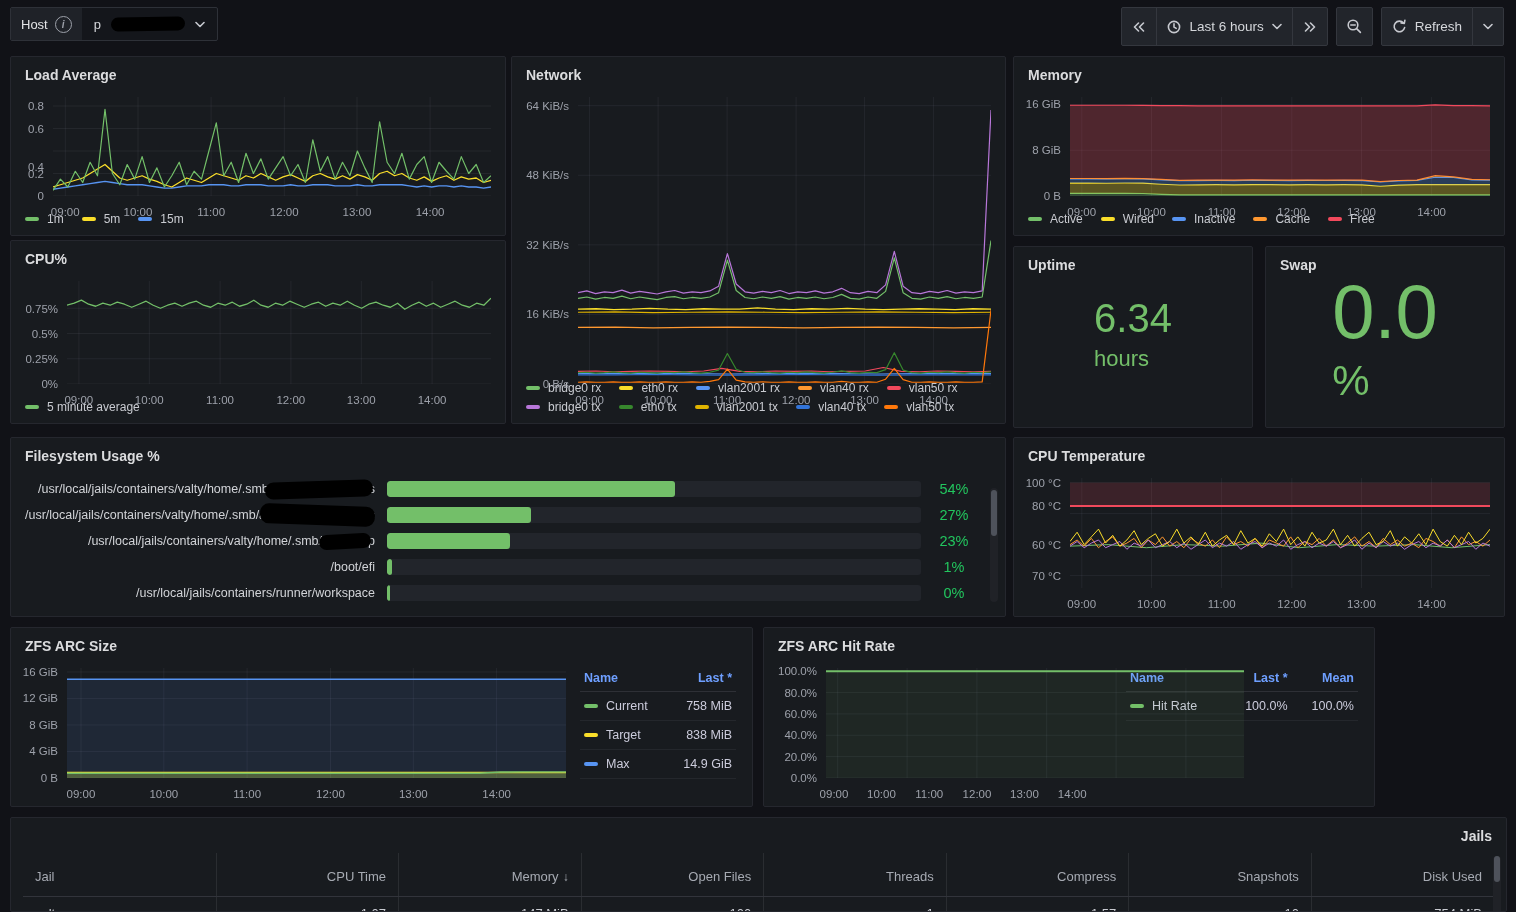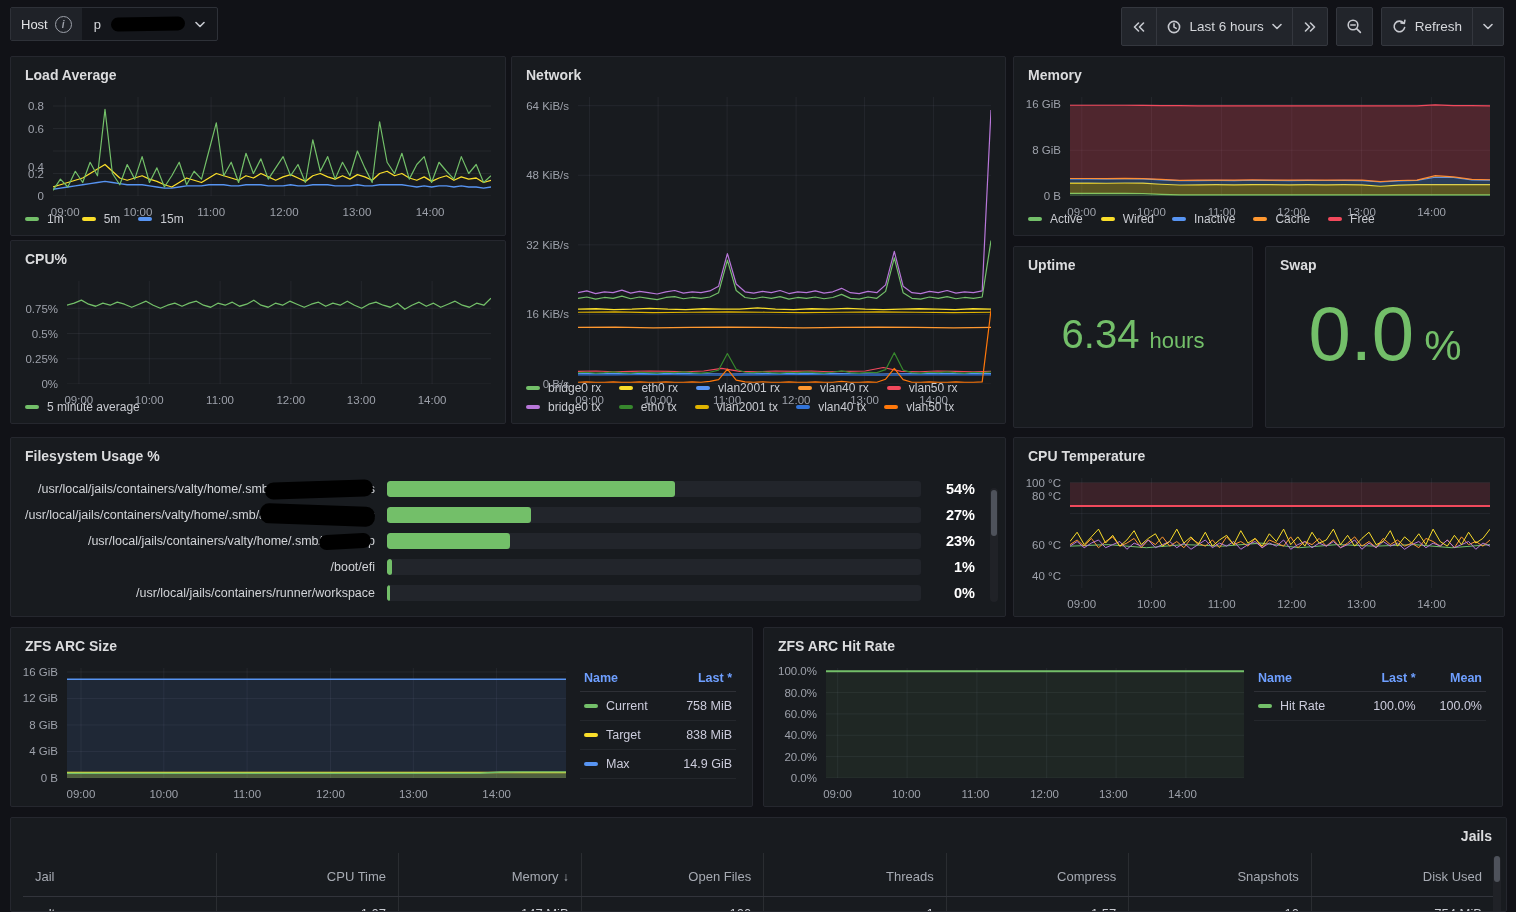--- a/index.html
+++ b/index.html
@@ -47,38 +47,38 @@
   .sidelegend{grid-row:1/3;grid-column:3;padding:0 2px 0 14px;font-size:12.5px;}
   .sidelegend table{border-collapse:collapse;width:100%;}
   .sidelegend th{color:#6E9FFF;font-weight:600;text-align:left;padding:3px 4px 6px;font-size:12.5px;
                  border-bottom:1px solid rgba(204,204,220,0.12);}
   .sidelegend th.num, .sidelegend td.num{text-align:right;}
   .sidelegend td{padding:7px 4px;color:#CCCCDC;border-bottom:1px solid rgba(204,204,220,0.07);white-space:nowrap;}
   .sidelegend td i{width:14px;height:4px;border-radius:2px;display:inline-block;margin-right:8px;vertical-align:2px;}
 
   
   .statwrap{flex:1;display:flex;align-items:baseline;justify-content:center;padding-bottom:34px;}
-  .statwrap .inner{display:flex;align-items:baseline;gap:10px;margin:auto;}
+  .statwrap .inner{display:flex;align-items:baseline;gap:10px;margin:auto;flex-direction:column;}
   .statval{color:#73BF69;font-weight:500;line-height:1;}
   .statunit{color:#73BF69;font-weight:500;line-height:1;}
   .stat-md .statval{font-size:40px;} .stat-md .statunit{font-size:22px;}
   .stat-lg .statval{font-size:76px;} .stat-lg .statunit{font-size:42px;}
 
   
   .fsbody{flex:1;padding:16px 30px 10px 14px;display:flex;flex-direction:column;gap:10px;}
   .fsrow{display:flex;align-items:center;height:16px;}
   .fslabel{width:350px;display:flex;justify-content:flex-end;align-items:center;font-size:12.5px;
            color:#D2D4D8;white-space:nowrap;position:relative;}
   .blob{background:#000;border-radius:9px;display:inline-block;position:relative;z-index:2;}
   .fsrow:nth-child(1) .blob{width:108px;height:17px;transform:rotate(-2deg);margin:0 -4px;}
   .fsrow:nth-child(2) .blob{width:118px;height:20px;transform:rotate(2deg);margin:0 -6px;}
   .fsrow:nth-child(3) .blob{width:52px;height:15px;transform:rotate(-3deg);margin:0 -3px;}
   .fstrack{flex:1;height:16px;background:#22252B;border-radius:3px;margin:0 12px;overflow:hidden;}
   .fsfill{height:100%;background:#73BF69;border-radius:3px;}
-  .fsval{width:42px;text-align:right;color:#ffffff;font-size:14.5px;font-weight:700;}
+  .fsval{width:42px;text-align:center;color:#22c55e;font-size:14.5px;font-weight:400;}
   .vscroll{position:absolute;right:7px;top:50px;bottom:14px;width:8px;background:#202227;border-radius:4px;}
   .vthumb{position:absolute;top:2px;left:1px;width:6px;height:46px;background:#4E525B;border-radius:3px;cursor:pointer;}
 
   
   .jtable{width:calc(100% - 24px);margin:8px 12px 0;border-collapse:collapse;table-layout:fixed;font-size:13px;}
   .jtable th{color:#A6AAB2;font-weight:500;text-align:right;padding:16px 12px 12px;
              border-bottom:1px solid rgba(204,204,220,0.15);border-left:1px solid rgba(204,204,220,0.10);
              white-space:nowrap;overflow:hidden;}
   .jtable th:first-child{text-align:left;border-left:none;}
   .jtable td{color:#C9CBD1;text-align:right;padding:9px 12px;border-left:1px solid rgba(204,204,220,0.10);white-space:nowrap;}
@@ -495,23 +495,23 @@
       </div>
     <div class="vscroll">
         <div class="vthumb"></div>
       </div>
   </div>
 
   <div class="panel" style="left:1013px;top:437px;width:492px;height:180px;--yw:48px;">
     <div class="ptitle">CPU Temperature</div>
     <div class="cwrap">
         <div class="yaxis">
-          <div class="yt" style="top:97.61px">40 °C</div>
+          <div class="yt" style="top:97.61px">70 °C</div>
           <div class="yt" style="top:66.62px">60 °C</div>
-          <div class="yt" style="top:18px">80 °C</div>
+          <div class="yt" style="top:28px">80 °C</div>
           <div class="yt" style="top:4.65px">100 °C</div>
         </div>
         <div class="plot"><svg width="420" height="110" shape-rendering="geometricPrecision">
             <line x1="11.8" x2="11.8" y1="0" y2="110" stroke="rgba(204,204,220,0.07)"></line>
             <line x1="81.5" x2="81.5" y1="0" y2="110" stroke="rgba(204,204,220,0.07)"></line>
             <line x1="151.6" x2="151.6" y1="0" y2="110" stroke="rgba(204,204,220,0.07)"></line>
             <line x1="221.8" x2="221.8" y1="0" y2="110" stroke="rgba(204,204,220,0.07)"></line>
             <line x1="291.5" x2="291.5" y1="0" y2="110" stroke="rgba(204,204,220,0.07)"></line>
             <line x1="361.6" x2="361.6" y1="0" y2="110" stroke="rgba(204,204,220,0.07)"></line>
             <line x1="0" x2="420" y1="97.61" y2="97.61" stroke="rgba(204,204,220,0.07)"></line>
@@ -593,21 +593,21 @@
               <tr>
                 <td><i style="background:#5794F2"></i>Max</td>
                 <td class="num">14.9 GiB</td>
               </tr>
             </tbody>
           </table>
         </div>
       </div>
   </div>
 
-  <div class="panel has-side" style="left:763px;top:627px;width:740px;height:180px;--yw:54px;--lw:248px;">
+  <div class="panel has-side" style="left:763px;top:627px;width:612px;height:180px;--yw:54px;--lw:248px;">
     <div class="ptitle">ZFS ARC Hit Rate</div>
     <div class="cwrap">
         <div class="yaxis">
           <div class="yt" style="top:110px">0.0%</div>
           <div class="yt" style="top:88.64px">20.0%</div>
           <div class="yt" style="top:67.28px">40.0%</div>
           <div class="yt" style="top:45.92px">60.0%</div>
           <div class="yt" style="top:24.56px">80.0%</div>
           <div class="yt" style="top:3.2px">100.0%</div>
         </div>

